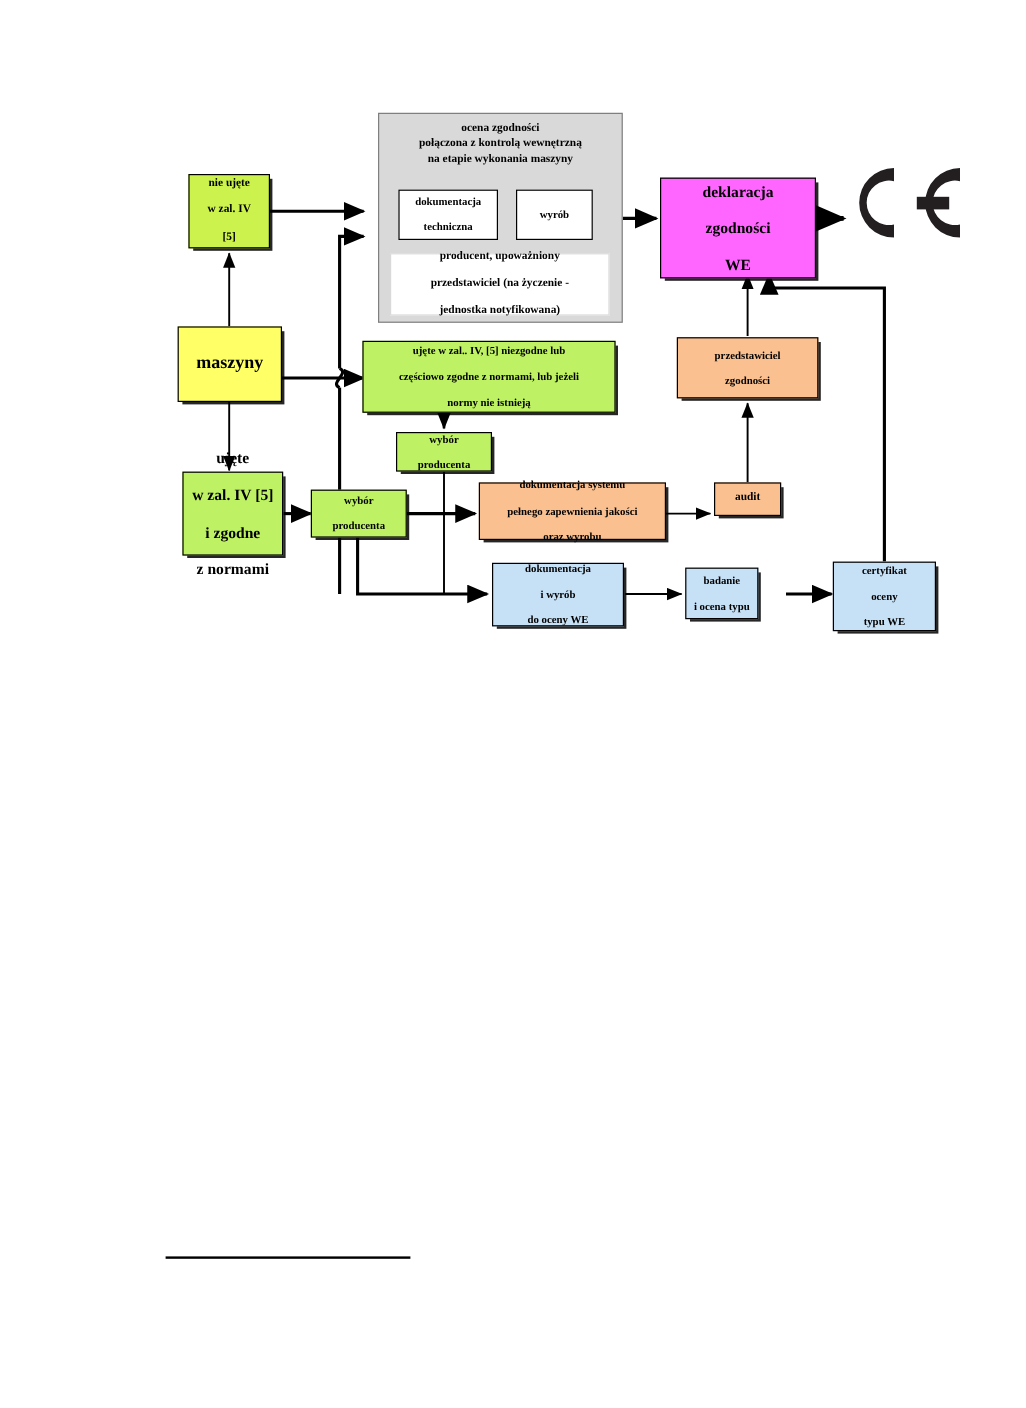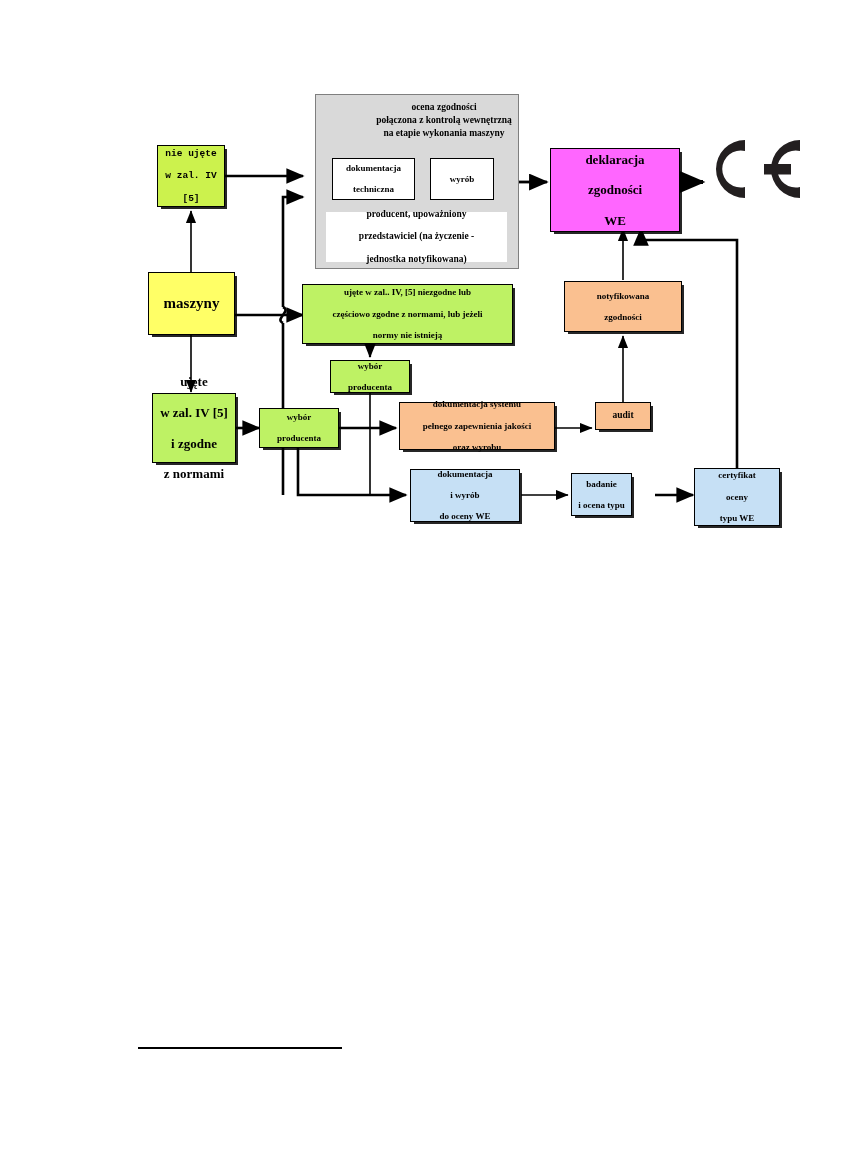--- a/index.html
+++ b/index.html
@@ -17,21 +17,21 @@
   .yellowgreen{background:#ccf24d;}
   .yellow{background:#ffff66;}
   .pink{background:#ff66ff;}
   .orange{background:#fac090;}
   .blue{background:#c6e0f5;}
   .grey{background:#d9d9d9;border:1px solid #7f7f7f;box-shadow:none;}
   .white{background:#ffffff;border:1px solid #000;box-shadow:none;}
   .plainwhite{background:#ffffff;border:1px solid #d9d9d9;box-shadow:none;}
 
   .grey-title{position:absolute;text-align:center;font-weight:bold;
-              line-height:1.35;color:#000;padding-left:27px;}
+              line-height:1.35;color:#000;}
 
   svg.wires{position:absolute;left:0;top:0;width:855px;height:1173px;
             pointer-events:none;}
   .footrule{position:absolute;background:#000;height:2px;}
 </style>
 </head>
 <body>
 
 <div id="canvas">
 
@@ -107,21 +107,21 @@
   </div>
 
   <div class="node plainwhite" style="left:325px;top:211px;width:183px;height:52px;font-size:9.5px;">
     <span>
       <span>producent, upoważniony</span><br>
       <span>przedstawiciel  (na życzenie -</span><br>
       <span>jednostka notyfikowana)</span>
     </span>
   </div>
 
-  <div class="node yellowgreen" style="left:157px;top:145px;width:68px;height:62px;font-size:9.5px;font-family:Liberation Mono, monospace;">
+  <div class="node yellowgreen" style="left:157px;top:145px;width:68px;height:62px;font-size:9.5px;">
     <span>
       <span>nie ujęte</span><br>
       <span>w zal. IV</span><br>
       <span>[5]</span>
     </span>
   </div>
 
   <div class="node yellow" style="left:148px;top:272px;width:87px;height:63px;font-size:15px;">
     <span>maszyny</span>
   </div>
@@ -187,21 +187,21 @@
   <div class="node blue" style="left:694px;top:468px;width:86px;height:58px;font-size:9px;">
     <span>
       <span>certyfikat</span><br>
       <span>oceny</span><br>
       <span>typu WE</span>
     </span>
   </div>
 
   <div class="node orange" style="left:564px;top:281px;width:118px;height:51px;font-size:9px;">
     <span>
-      <span>notyfikowana</span><br>
+      <span>przedstawiciel</span><br>
       <span>zgodności</span>
     </span>
   </div>
 
   <div class="node pink" style="left:550px;top:148px;width:130px;height:84px;font-size:13px;">
     <span>
       <span>deklaracja</span><br>
       <span>zgodności</span><br>
       <span>WE</span>
     </span>

